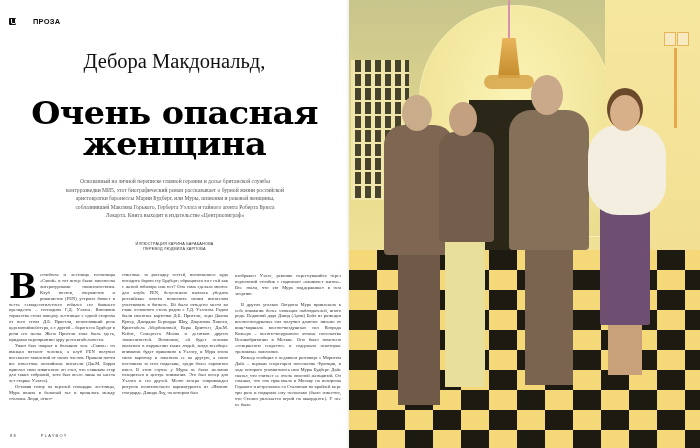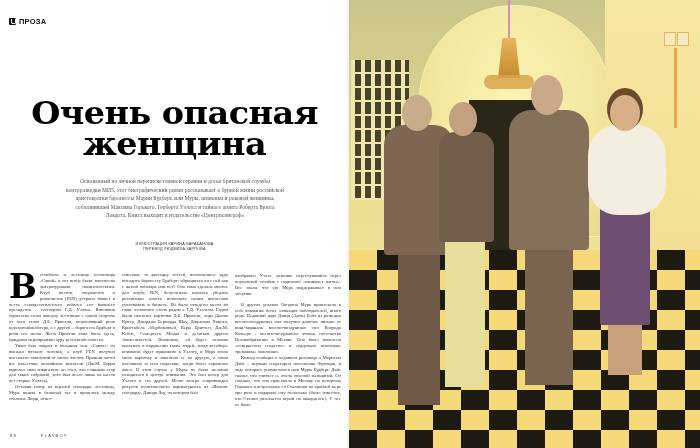--- a/index.html
+++ b/index.html
@@ -1,19 +1,19 @@
 <!DOCTYPE html>
 <html><head>
 <meta charset="utf-8">
 <style>
   html, body { margin: 0; padding: 0; }
   body { width: 700px; height: 448px; overflow: hidden; background: #fff; position: relative; font-family: "DejaVu Serif", serif; }
   .spread { position: absolute; inset: 0; }
   .left-page { position: absolute; left: 0; top: 0; width: 349px; height: 448px; background: #fff; }
-  .section-label { position: absolute; left: 9px; top: 17px; font-family: "Liberation Sans", sans-serif; font-weight: bold; font-size: 7.5px; color: #111; display: flex; align-items: center; gap: 3px; letter-spacing: 0.2px; text-align: right; }
+  .section-label { position: absolute; left: 9px; top: 17px; font-family: "Liberation Sans", sans-serif; font-weight: bold; font-size: 7.5px; color: #111; display: flex; align-items: center; gap: 17px; letter-spacing: 0.2px; text-align: right; }
   .bunny-icon { width: 7px; height: 7px; background: #111; border-radius: 1px; display: inline-block; position: relative; }
   .bunny-icon::after { content: ""; position: absolute; left: 2px; top: 1px; width: 3px; height: 4px; border: 0.8px solid #fff; border-top: none; border-radius: 0 0 2px 2px; }
   .authors { position: absolute; left: 0; width: 349px; top: 50px; text-align: center; font-family: "Liberation Serif", serif; font-size: 20.5px; line-height: 22px; color: #111; }
   .title { position: absolute; left: 0; width: 349px; top: 98px; text-align: center; font-family: "DejaVu Serif", serif; font-weight: 900; font-size: 31px; line-height: 31px; color: #000; letter-spacing: -0.5px; transform: scaleX(1.08); }
   .lede { position: absolute; left: 65px; width: 220px; top: 177px; text-align: center; font-family: "Liberation Serif", serif; font-size: 5.6px; line-height: 8.6px; color: #555; }
   .credits { position: absolute; left: 0; width: 349px; top: 242px; text-align: center; font-family: "Liberation Sans", sans-serif; font-size: 3.8px; line-height: 5px; color: #333; letter-spacing: 0.2px; }
   .col { position: absolute; top: 271px; width: 106px; font-family: "Liberation Serif", serif; font-size: 4.6px; line-height: 5.9px; color: #333; text-align: justify; }
   .col p { margin: 0; text-indent: 6px; }
   .col p.first { text-indent: 0; }
   .col-1 { left: 9px; top: 272px; }
@@ -65,20 +65,21 @@
 
 <div class="spread">
 
   <div class="left-page">
     <div class="section-label">
       <span class="bunny-icon"></span>
       <span>ПРОЗА</span>
     </div>
 
     <div class="authors">
+      <div>Дебора Макдональд,</div>
     </div>
 
     <div class="title">
       <div>Очень опасная</div>
       <div>женщина</div>
     </div>
 
     <div class="lede">Основанный на личной переписке главной героини и досье британской службы контрразведки МИ5, этот биографический роман рассказывает о бурной жизни российской аристократки баронессы Марии Будберг, или Муры, шпионки и роковой женщины, соблазнившей Максима Горького, Герберта Уэллса и тайного агента Роберта Брюса Локарта. Книга выходит в издательстве «Центрполиграф»</div>
 
     <div class="credits">

